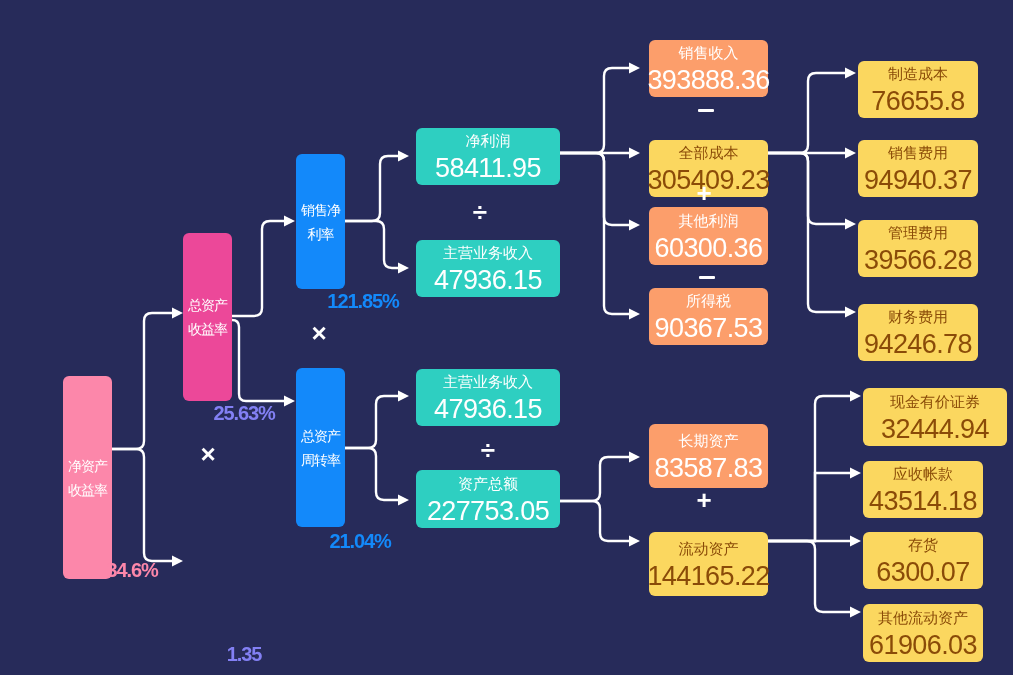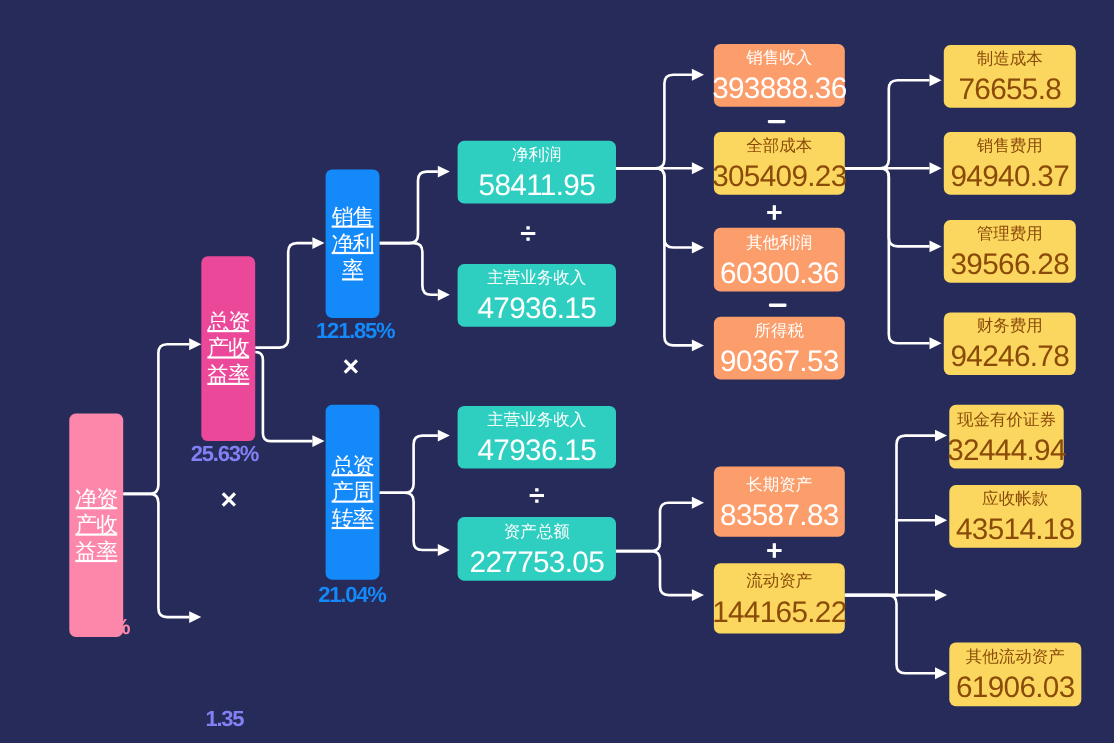--- a/index.html
+++ b/index.html
@@ -1,30 +1,30 @@
 <!DOCTYPE html>
 <html><head>
 <meta charset="utf-8">
 <style>
 html,body{margin:0;padding:0;background:#272b5a;}
 body{width:1013px;height:675px;overflow:hidden;font-family:"Liberation Sans",sans-serif;}
 #stage{position:relative;width:1013px;height:675px;background:#272b5a;}
 .node{position:absolute;border-radius:6px;box-sizing:border-box;
  display:flex;flex-direction:column;align-items:center;justify-content:center;
  color:#ffffff;text-align:center;}
-.node.v .ttl{font-size:20px;line-height:24px;letter-spacing:-1px;padding:0 2px;text-decoration:underline;}
+.node.v .ttl{font-size:14px;line-height:24px;letter-spacing:-1px;padding:0 2px;}
 .node.h .ttl{font-size:15px;line-height:16px;margin-bottom:8px;text-align:right;}
 .node.h .val{font-size:27px;line-height:23px;letter-spacing:-0.6px;}
 .c-pink{background:#fc87aa;}
 .c-purple{background:#ec4899;}
 .c-blue{background:#1389fa;}
 .c-teal{background:#2ecfc1;}
 .c-orange{background:#fc9e6b;}
-.c-yellow{background:#fbd75f;color:#8a4b08;}
-.vval{position:absolute;text-align:center;font-size:20px;line-height:20px;font-weight:bold;letter-spacing:-1.1px;}
+.c-yellow{background:#fbd75f;color:#8a4b08;margin-top:20px;}
+.vval{position:absolute;text-align:center;font-size:20px;line-height:20px;font-weight:bold;letter-spacing:-1.1px;padding-left:40px;}
 .op{position:absolute;width:40px;height:40px;line-height:40px;text-align:center;
  color:#ffffff;font-size:26px;font-weight:bold;}
 .op.op-dash{font-size:0;color:transparent;}
 .op.op-dash::after{content:"";position:absolute;left:12px;top:19px;width:16px;height:3px;background:#ffffff;border-radius:1px;}
 svg.links{position:absolute;left:0;top:0;width:1013px;height:675px;}
 svg.links path{fill:none;stroke:#ffffff;stroke-width:2.4;stroke-linecap:butt;}
 svg.links polygon{fill:#ffffff;}
 </style>
 </head>
 <body>
@@ -142,27 +142,31 @@
       <span class="val">94940.37</span>
     </div>
   <div class="node h c-yellow" style="left:858px;top:200px;width:120px;height:57px;">
       <span class="ttl">管理费用</span>
       <span class="val">39566.28</span>
     </div>
   <div class="node h c-yellow" style="left:858px;top:284px;width:120px;height:57px;">
       <span class="ttl">财务费用</span>
       <span class="val">94246.78</span>
     </div>
-  <div class="node h c-yellow" style="left:863px;top:368px;width:104px;height:58px;">
+  <div class="node h c-yellow" style="left:863px;top:368px;width:144px;height:58px;">
       <span class="ttl">现金有价证券</span>
       <span class="val">32444.94</span>
     </div>
   <div class="node h c-yellow" style="left:863px;top:441px;width:120px;height:57px;">
       <span class="ttl">应收帐款</span>
       <span class="val">43514.18</span>
+    </div>
+  <div class="node h c-yellow" style="left:863px;top:512px;width:120px;height:57px;">
+      <span class="ttl">存货</span>
+      <span class="val">6300.07</span>
     </div>
   <div class="node h c-yellow" style="left:863px;top:584px;width:120px;height:58px;">
       <span class="ttl">其他流动资产</span>
       <span class="val">61906.03</span>
     </div>
   <div class="op" style="left:188px;top:434px;">×</div>
   <div class="op" style="left:299px;top:313px;">×</div>
   <div class="op" style="left:460px;top:192px;">÷</div>
   <div class="op" style="left:468px;top:430px;">÷</div>
   <div class="op op-dash" style="left:686px;top:90px;">—</div>

